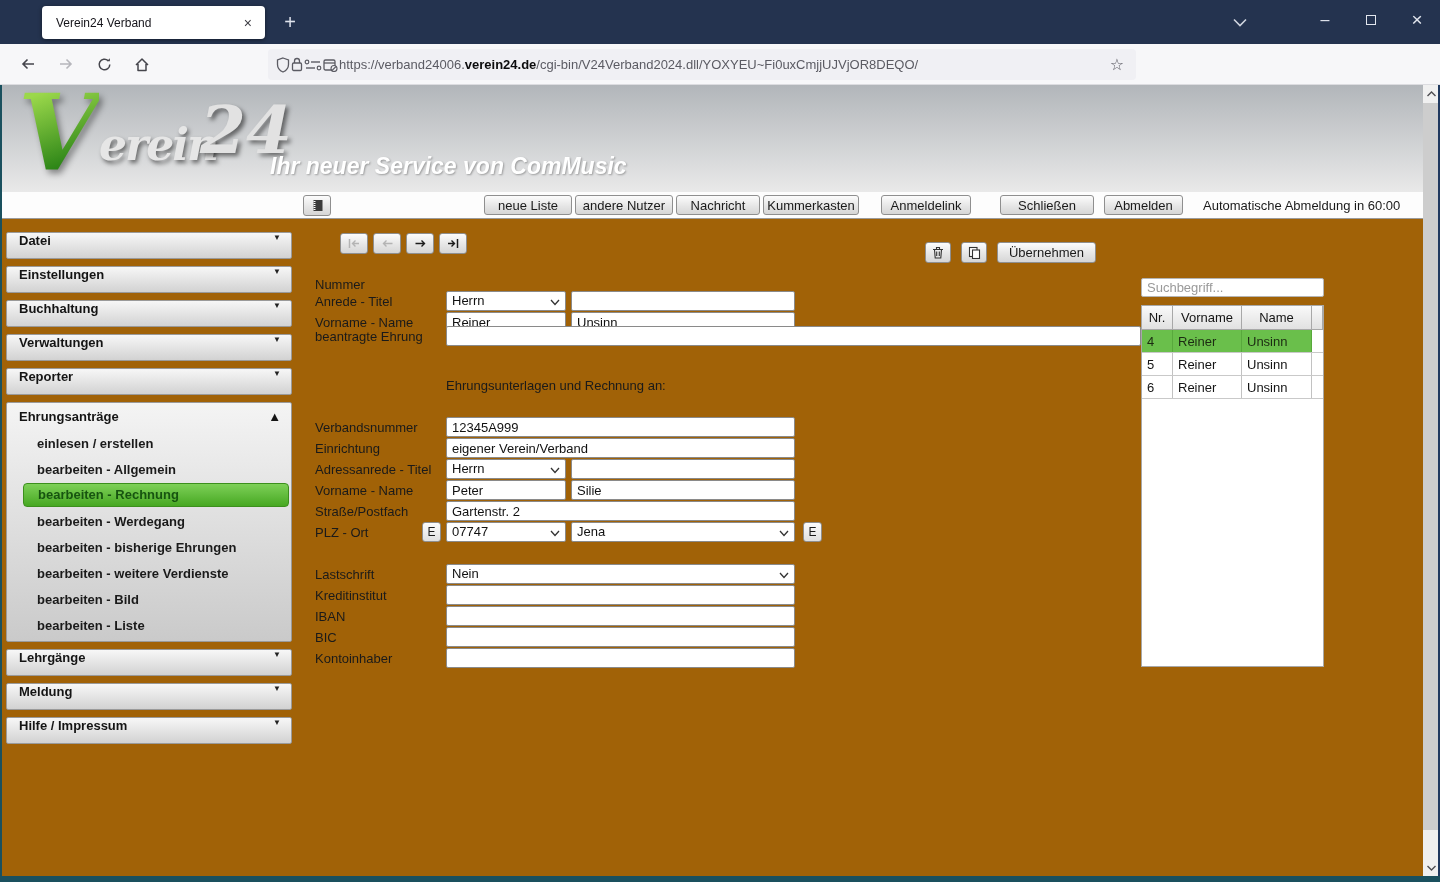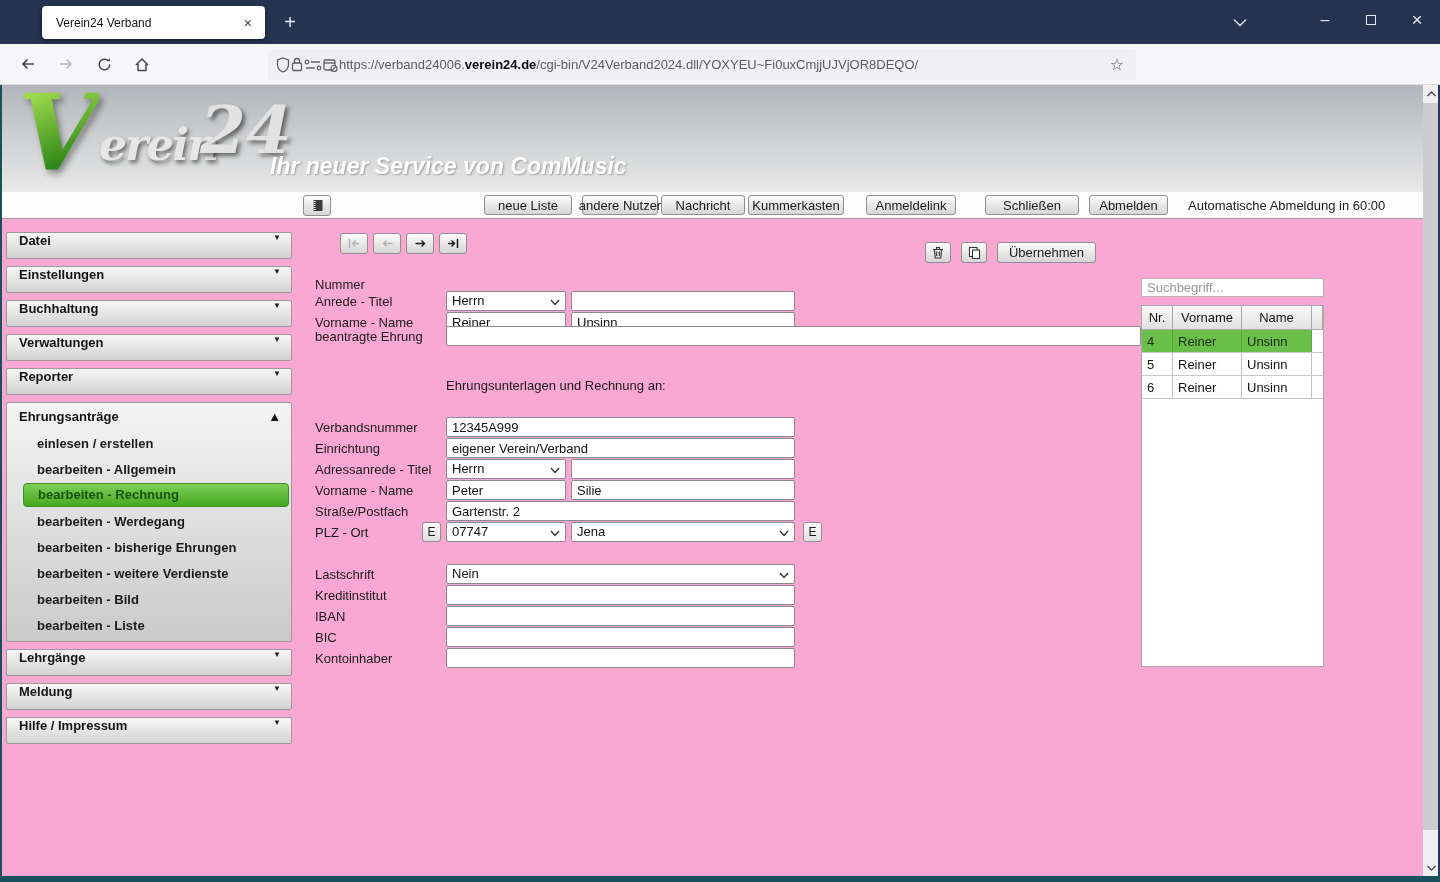--- a/index.html
+++ b/index.html
@@ -1,18 +1,18 @@
 <!DOCTYPE html>
 <html><head>
 <meta charset="utf-8">
 <style>
   *{margin:0;padding:0;box-sizing:border-box}
   html,body{width:1440px;height:882px;overflow:hidden}
   body{font-family:"Liberation Sans","DejaVu Sans",sans-serif;background:#fff}
-  .screen{position:relative;width:1440px;height:882px;background:#f9a8d4;overflow:hidden}
+  .screen{position:relative;width:1440px;height:882px;background:#a16207;overflow:hidden}
 
   
   .tabbar{position:absolute;left:0;top:0;width:1440px;height:44px;background:#24334f}
   .tab{position:absolute;left:42px;top:6px;width:223px;height:33px;background:#fff;border-radius:4px;
        display:flex;align-items:center;padding:0 8px 0 14px;font-size:12px;color:#15141a;box-shadow:0 1px 4px rgba(0,0,0,.45)}
   .tab-title{flex:1;white-space:nowrap;overflow:hidden}
   .tab-close{color:#3c3c43;font-size:14px;padding:0 5px;line-height:1}
   .newtab{position:absolute;left:276px;top:8px;width:28px;height:28px;color:#dfe3ec;font-size:20px;
           display:flex;align-items:center;justify-content:center;border-radius:4px}
   .tablist-chevron{position:absolute;left:1228px;top:12px;width:24px;height:20px;color:#cfd4de;display:flex;align-items:center;justify-content:center}
@@ -236,21 +236,21 @@
 
   <div class="topbar">
     <div class="btn iconbtn">
       <svg width="13" height="13" viewBox="0 0 13 13">
           <rect x="2.5" y="1" width="9" height="11" fill="#3b3b3b"></rect>
           <path d="M2.5 2.5h2M2.5 4.5h2M2.5 6.5h2M2.5 8.5h2M2.5 10.5h2" stroke="#fff" stroke-width="1"></path>
         </svg>
     </div>
     <div class="row1">
       <div class="btn" style="width:88px">neue Liste</div>
-      <div class="btn" style="width:76px;margin-left:10px">andere Nutzer</div>
+      <div class="btn" style="width:98px;margin-left:3px">andere Nutzer</div>
       <div class="btn" style="width:84px;margin-left:3px">Nachricht</div>
       <div class="btn" style="width:96px;margin-left:3px">Kummerkasten</div>
       <div class="btn" style="width:90px;margin-left:22px">Anmeldelink</div>
       <div class="btn" style="width:94px;margin-left:29px">Schließen</div>
       <div class="btn" style="width:79px;margin-left:10px">Abmelden</div>
       <span class="autologout">Automatische Abmeldung in 60:00</span>
     </div>
   </div>
 
   <div class="arrowgrp">

